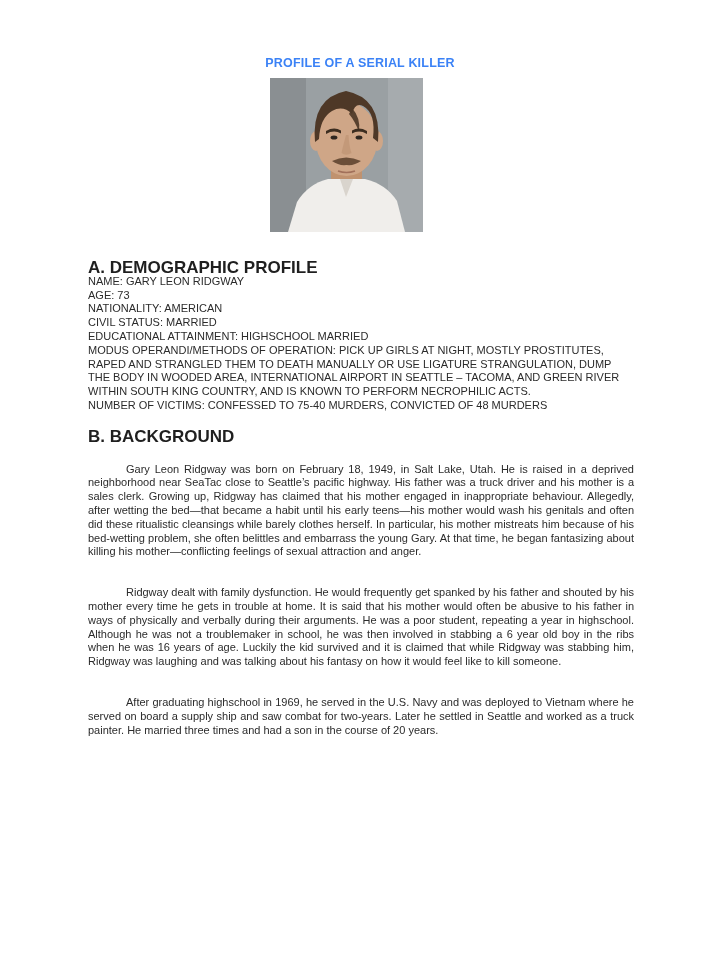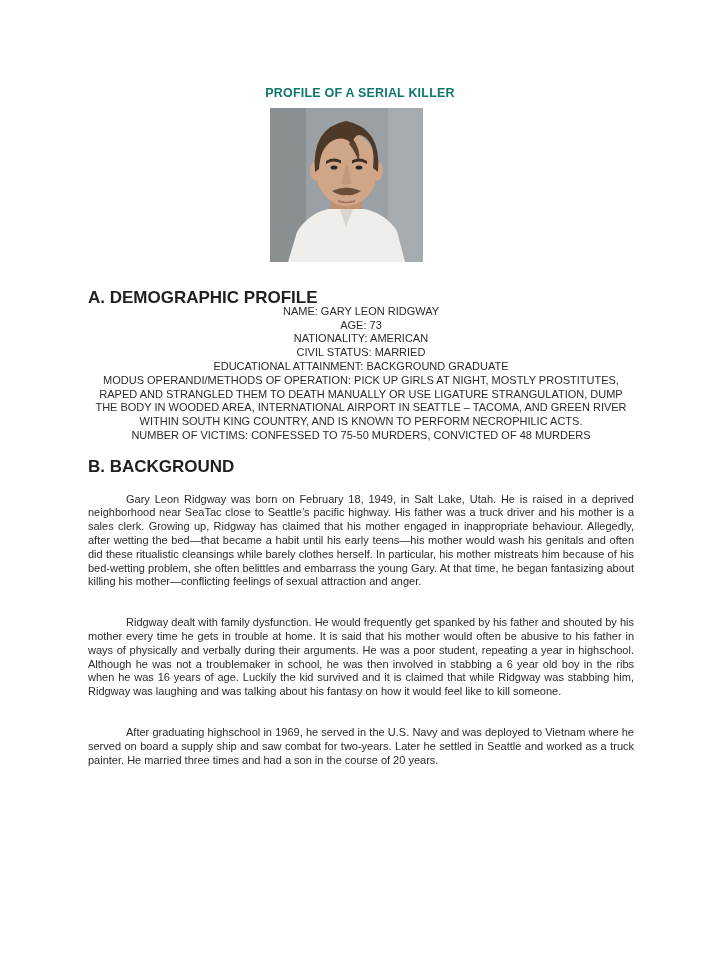--- a/index.html
+++ b/index.html
@@ -9,27 +9,27 @@
     width: 720px;
     height: 960px;
     margin: 0 auto;
     background: #ffffff;
     font-family: "Liberation Sans", sans-serif;
     color: #2b2b2b;
     overflow: hidden;
   }
   .doc-title {
     margin: 0;
-    padding-top: 87px;
+    padding-top: 57px;
     text-align: center;
     font-size: 12.5px;
     font-weight: bold;
     line-height: 13px;
     letter-spacing: 0.2px;
-    color: #0f766e;
+    color: #3b82f6;
   }
   .photo-wrap {
     width: 153px;
     height: 154px;
     margin: 8px auto 0;
     transform: translateX(-14px);
     overflow: hidden;
   }
   .photo-wrap svg { display: block; width: 153px; height: 154px; }
   .content {
@@ -38,21 +38,21 @@
     line-height: 13.8px;
   }
   .section-a { margin-top: 29px; }
   .section-heading {
     margin: 0;
     font-size: 17px;
     font-weight: bold;
     line-height: 13.8px;
     color: #1f1f1f;
   }
-  .demo-line { margin: 0; white-space: normal; text-align: center; }
+  .demo-line { margin: 0; white-space: normal; }
   .section-b { margin-top: 17px; }
   .section-b p {
     margin: 27px 0 0;
     text-align: justify;
     text-indent: 38px;
   }
   .section-b p:first-of-type { margin-top: 19px; }
 </style>
 </head>
 <body>
@@ -96,23 +96,23 @@
   </div>
 
   <div class="content">
 
     <section class="section-a">
       <h2 class="section-heading">A. DEMOGRAPHIC PROFILE</h2>
       <div class="demo-line">NAME: GARY LEON RIDGWAY</div>
       <div class="demo-line">AGE: 73</div>
       <div class="demo-line">NATIONALITY: AMERICAN</div>
       <div class="demo-line">CIVIL STATUS: MARRIED</div>
-      <div class="demo-line">EDUCATIONAL ATTAINMENT: BACKGROUND GRADUATE</div>
+      <div class="demo-line">EDUCATIONAL ATTAINMENT: HIGHSCHOOL MARRIED</div>
       <div class="demo-line">MODUS OPERANDI/METHODS OF OPERATION: PICK UP GIRLS AT NIGHT, MOSTLY PROSTITUTES, RAPED AND STRANGLED THEM TO DEATH MANUALLY OR USE LIGATURE STRANGULATION, DUMP THE BODY IN WOODED AREA, INTERNATIONAL AIRPORT IN SEATTLE – TACOMA, AND GREEN RIVER WITHIN SOUTH KING COUNTRY, AND IS KNOWN TO PERFORM NECROPHILIC ACTS.</div>
-      <div class="demo-line">NUMBER OF VICTIMS: CONFESSED TO 75-50 MURDERS, CONVICTED OF 48 MURDERS</div>
+      <div class="demo-line">NUMBER OF VICTIMS: CONFESSED TO 75-40 MURDERS, CONVICTED OF 48 MURDERS</div>
     </section>
 
     <section class="section-b">
       <h2 class="section-heading">B. BACKGROUND</h2>
       <p>Gary Leon Ridgway was born on February 18, 1949, in Salt Lake, Utah. He is raised in a deprived neighborhood near SeaTac close to Seattle’s pacific highway. His father was a truck driver and his mother is a sales clerk. Growing up, Ridgway has claimed that his mother engaged in inappropriate behaviour. Allegedly, after wetting the bed—that became a habit until his early teens—his mother would wash his genitals and often did these ritualistic cleansings while barely clothes herself. In particular, his mother mistreats him because of his bed-wetting problem, she often belittles and embarrass the young Gary. At that time, he began fantasizing about killing his mother—conflicting feelings of sexual attraction and anger.</p>
       <p>Ridgway dealt with family dysfunction. He would frequently get spanked by his father and shouted by his mother every time he gets in trouble at home. It is said that his mother would often be abusive to his father in ways of physically and verbally during their arguments. He was a poor student, repeating a year in highschool. Although he was not a troublemaker in school, he was then involved in stabbing a 6 year old boy in the ribs when he was 16 years of age. Luckily the kid survived and it is claimed that while Ridgway was stabbing him, Ridgway was laughing and was talking about his fantasy on how it would feel like to kill someone.</p>
       <p>After graduating highschool in 1969, he served in the U.S. Navy and was deployed to Vietnam where he served on board a supply ship and saw combat for two-years. Later he settled in Seattle and worked as a truck painter. He married three times and had a son in the course of 20 years.</p>
     </section>
 
   </div>

